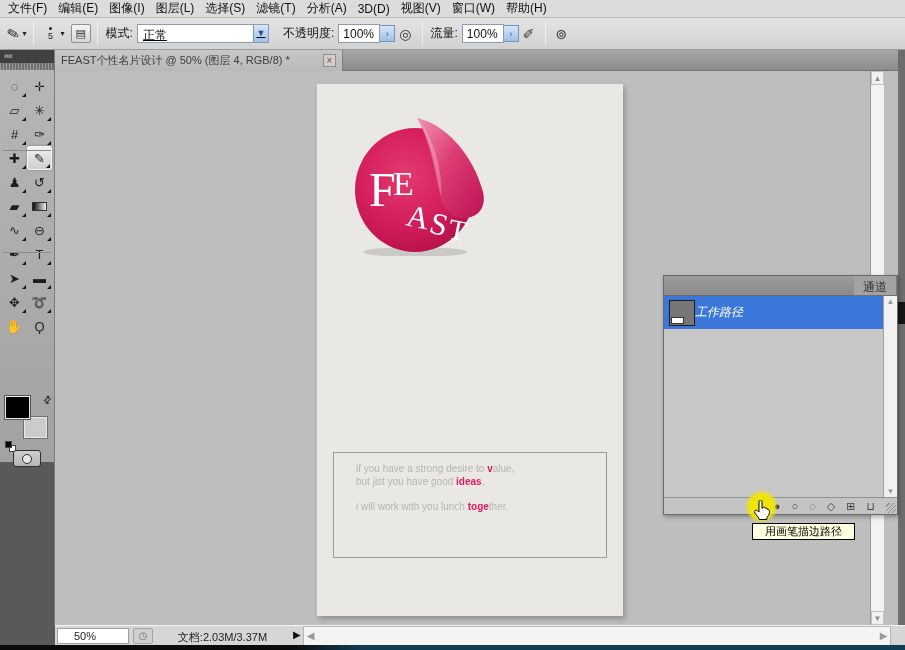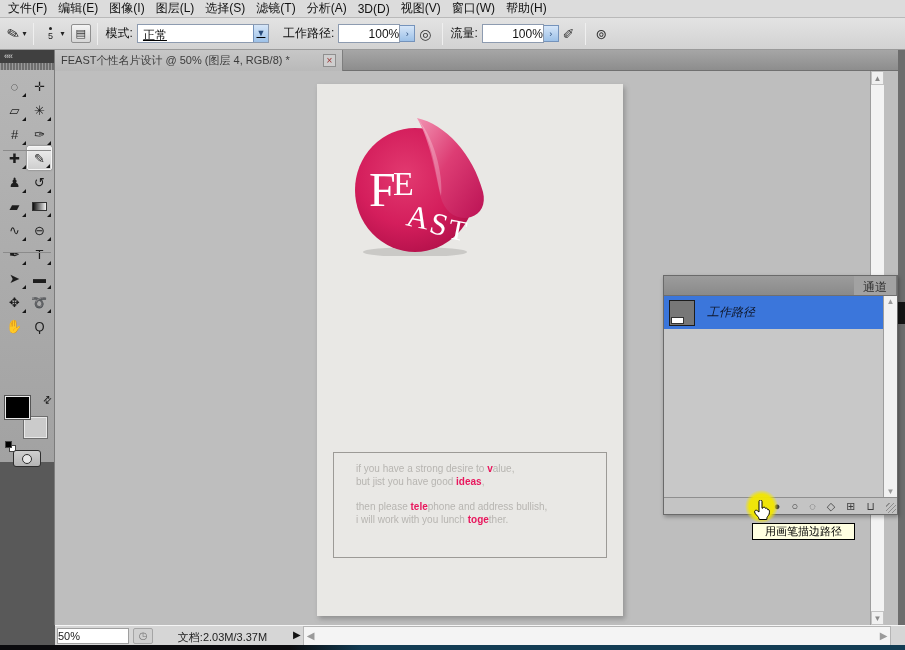--- a/index.html
+++ b/index.html
@@ -26,21 +26,21 @@
   .brushsize { display:flex; flex-direction:column; align-items:center; width:14px; line-height:1; margin-left:4px; }
   .brushsize .dot { width:3px; height:3px; border-radius:50%; background:#222; margin-bottom:2px; }
   .brushsize .num { font-size:9px; color:#222; }
   .panelbtn { width:20px; height:19px; border:1px solid #8f8f8f; background:linear-gradient(#f4f4f4,#d6d6d6);
     border-radius:2px; margin-left:6px; font-size:11px; color:#333; text-align:center; line-height:17px; }
   .ob-label { font-size:12px; color:#111; margin:0 4px 0 2px; white-space:nowrap; }
   .selectbox { width:132px; height:19px; background:#fff; border:1px solid #8d9bb0; display:flex;text-decoration:underline; }
   .selectbox .val { flex:1; font-size:12px; color:#111; padding:2px 0 0 5px; }
   .selectbox .arrow, .spinbtn { width:15px; height:17px; background:linear-gradient(#d6e6f8,#9dc1e8);
     border-left:1px solid #7593bb; color:#2a4d7c; font-size:9px; text-align:center; line-height:16px; }
-  .numfield { width:62px; height:19px; background:#fff; border:1px solid #8d9bb0; display:flex;text-align:right; }
+  .numfield { width:42px; height:19px; background:#fff; border:1px solid #8d9bb0; display:flex; }
   .numfield .val { flex:1; font-size:12px; color:#111; padding:2px 0 0 4px; }
   .spinbtn { border:1px solid #7593bb; border-left:none; }
 
   
   .tabbar { position:absolute; left:55px; top:50px; width:843px; height:21px;
     background:linear-gradient(#a6a6a6,#8d8d8d); border-bottom:1px solid #707070; }
   .doctab { position:absolute; left:0; top:0; height:21px; width:288px;
     background:linear-gradient(#c7c7c7,#b9b9b9); border-right:1px solid #7e7e7e;
     display:flex; align-items:center; padding:0 6px; }
   .doctab .title { font-size:11px; color:#3c3c3c; white-space:nowrap; overflow:hidden; flex:1; }
@@ -88,21 +88,21 @@
   .vscroll { position:absolute; right:0; top:0; width:14px; height:554px; background:#f3f3f3; border-left:1px solid #9d9d9d; }
   .vscroll .up, .vscroll .down { position:absolute; left:0; width:13px; height:14px; background:#f0f0f0;
     color:#8a8a8a; font-size:8px; text-align:center; line-height:13px; border:1px solid #c2c2c2; }
   .vscroll .down { bottom:0; }
   .rightstrip { position:absolute; right:0; top:50px; width:7px; height:595px; background:#6d6d6d; }
   .rightstrip .mark { position:absolute; top:252px; left:0; width:7px; height:22px; background:#141414; }
 
   
   .statusbar { position:absolute; left:55px; top:625px; width:850px; height:20px; background:#d6d6d6; border-top:1px solid #f5f5f5; }
   .zoomfield { position:absolute; left:2px; top:2px; width:72px; height:16px; background:#fff; border:1px solid #9f9f9f;
-    font-size:11px; color:#222; padding:1px 0 0 0; }
+    font-size:11px; color:#222; padding:1px 0 0 16px; }
   .clockbtn { position:absolute; left:78px; top:2px; width:20px; height:16px; background:#d0d0d0; border:1px solid #a5a5a5;
     font-size:10px; color:#777; text-align:center; line-height:14px; border-radius:2px; }
   .docinfo { position:absolute; left:100px; top:4px; width:135px; text-align:center; font-size:11px; color:#222; }
   .statarrow { position:absolute; left:238px; top:3px; font-size:10px; color:#111; }
   .hscroll { position:absolute; left:248px; top:0; width:588px; height:20px; background:#f4f4f4; border:1px solid #b5b5b5; }
   .hscroll .left, .hscroll .right { position:absolute; top:0; width:13px; height:18px; color:#9a9a9a;
     font-size:10px; text-align:center; line-height:17px; }
   .hscroll .right { right:0; }
   .bottomstrip { position:absolute; left:0; top:645px; width:905px; height:5px;
     background:linear-gradient(90deg,#0b0b0e 0 32%,#123c53 40% 100%); }
@@ -112,21 +112,21 @@
   .pathspanel { position:absolute; left:663px; top:275px; width:235px; height:240px;
     background:#c8c8c8; border:1px solid #6a6a6a; box-shadow:1px 2px 4px rgba(0,0,0,.3); z-index:10; }
   .pp-tabs { height:19px; background:linear-gradient(#9c9c9c,#8a8a8a); display:flex; align-items:flex-end;flex-direction:column; }
   .pp-tab { height:19px; padding:3px 9px 0; font-size:12px; color:#2d2d2d; background:#a2a2a2; border-right:1px solid #777; }
   .pp-tab.active { background:linear-gradient(#d3d3d3,#c6c6c6); color:#1a1a1a; }
   .pp-tabicons { margin-left:auto; display:flex; align-items:center; gap:5px; padding-right:5px; font-size:9px; color:#2a2a2a; }
   .pp-content { position:relative; height:203px; background:#c8c8c8; border-top:1px solid #6f6f6f; }
   .pp-row { position:absolute; left:0; top:0; width:221px; height:33px; background:#3b76db; display:flex; align-items:center; }
   .pp-thumb { width:26px; height:26px; margin-left:5px; background:#777; border:1px solid #1d1d1d; position:relative; }
   .pp-thumb .swatch { position:absolute; left:1px; bottom:1px; width:13px; height:7px; background:#fff; border:1px solid #333; }
-  .pp-rowlabel { color:#0f172a; font-size:12px; font-style:italic; margin-left:12px; }
+  .pp-rowlabel { color:#ffffff; font-size:12px; font-style:italic; margin-left:0; }
   .pp-scroll { position:absolute; right:0; top:0; width:14px; height:203px; background:#f1f1f1; border-left:1px solid #9d9d9d; }
   .pp-scroll .up, .pp-scroll .down { position:absolute; left:0; width:13px; height:13px; color:#999; font-size:8px;
     text-align:center; line-height:12px; }
   .pp-scroll .down { bottom:0; }
   .pp-bottom { position:absolute; left:0; bottom:0; width:233px; height:17px; background:#c4c4c4;
     border-top:1px solid #8f8f8f; display:flex; align-items:center; justify-content:flex-end; gap:11px; padding-right:22px; }
   .pp-btn { font-size:11px; color:#3e3e3e; line-height:1; position:relative; z-index:12; }
   .pp-grip { position:absolute; right:1px; bottom:1px; width:10px; height:10px;
     background:repeating-linear-gradient(135deg,transparent 0 2px,#8d8d8d 2px 3px); }
   .hlcircle { position:absolute; left:745px; top:490px; width:33px; height:33px; border-radius:50%;
@@ -165,21 +165,21 @@
       <span class="num">5</span>
     </div>
     <span class="dropcaret">▾</span>
     <div class="panelbtn">▤</div>
     <div class="ob-sep"></div>
     <span class="ob-label">模式:</span>
     <div class="selectbox">
       <span class="val">正常</span>
       <span class="arrow">▼</span>
     </div>
-    <span class="ob-label" style="margin-left:14px">工作路径:</span>
+    <span class="ob-label" style="margin-left:14px">不透明度:</span>
     <div class="numfield">
       <span class="val">100%</span>
     </div>
     <span class="spinbtn">›</span>
     <span class="ob-icon">◎</span>
     <div class="ob-sep"></div>
     <span class="ob-label">流量:</span>
     <div class="numfield">
       <span class="val">100%</span>
     </div>
@@ -266,21 +266,20 @@
             <text x="40" y="81" font-size="34">E</text>
             <text x="52" y="111" font-size="31" transform="rotate(12 52 111)">A</text>
             <text x="75" y="118" font-size="31" transform="rotate(15 75 118)">S</text>
             <text x="94" y="124" font-size="29" transform="rotate(11 94 124)">T</text>
           </g>
       </svg>
       <div class="cardtext" id="cardtext">
           <div class="line"><span>if you have a strong desire to </span><span class="hl">v</span><span>alue,</span></div>
           <div class="line"><span>but jist you have good </span><span class="hl">ideas</span><span>,</span></div>
           <div class="line gap"></div>
-          <div class="line"><span>then please </span><span class="hl">tele</span><span>phone and address bullish,</span></div>
           <div class="line"><span> i will work with you lunch </span><span class="hl">toge</span><span>ther.</span></div>
         </div>
     </div>
     <div class="vscroll">
       <div class="up">▲</div>
       <div class="down">▼</div>
     </div>
   </div>
   <div class="rightstrip">
     <div class="mark"></div>

